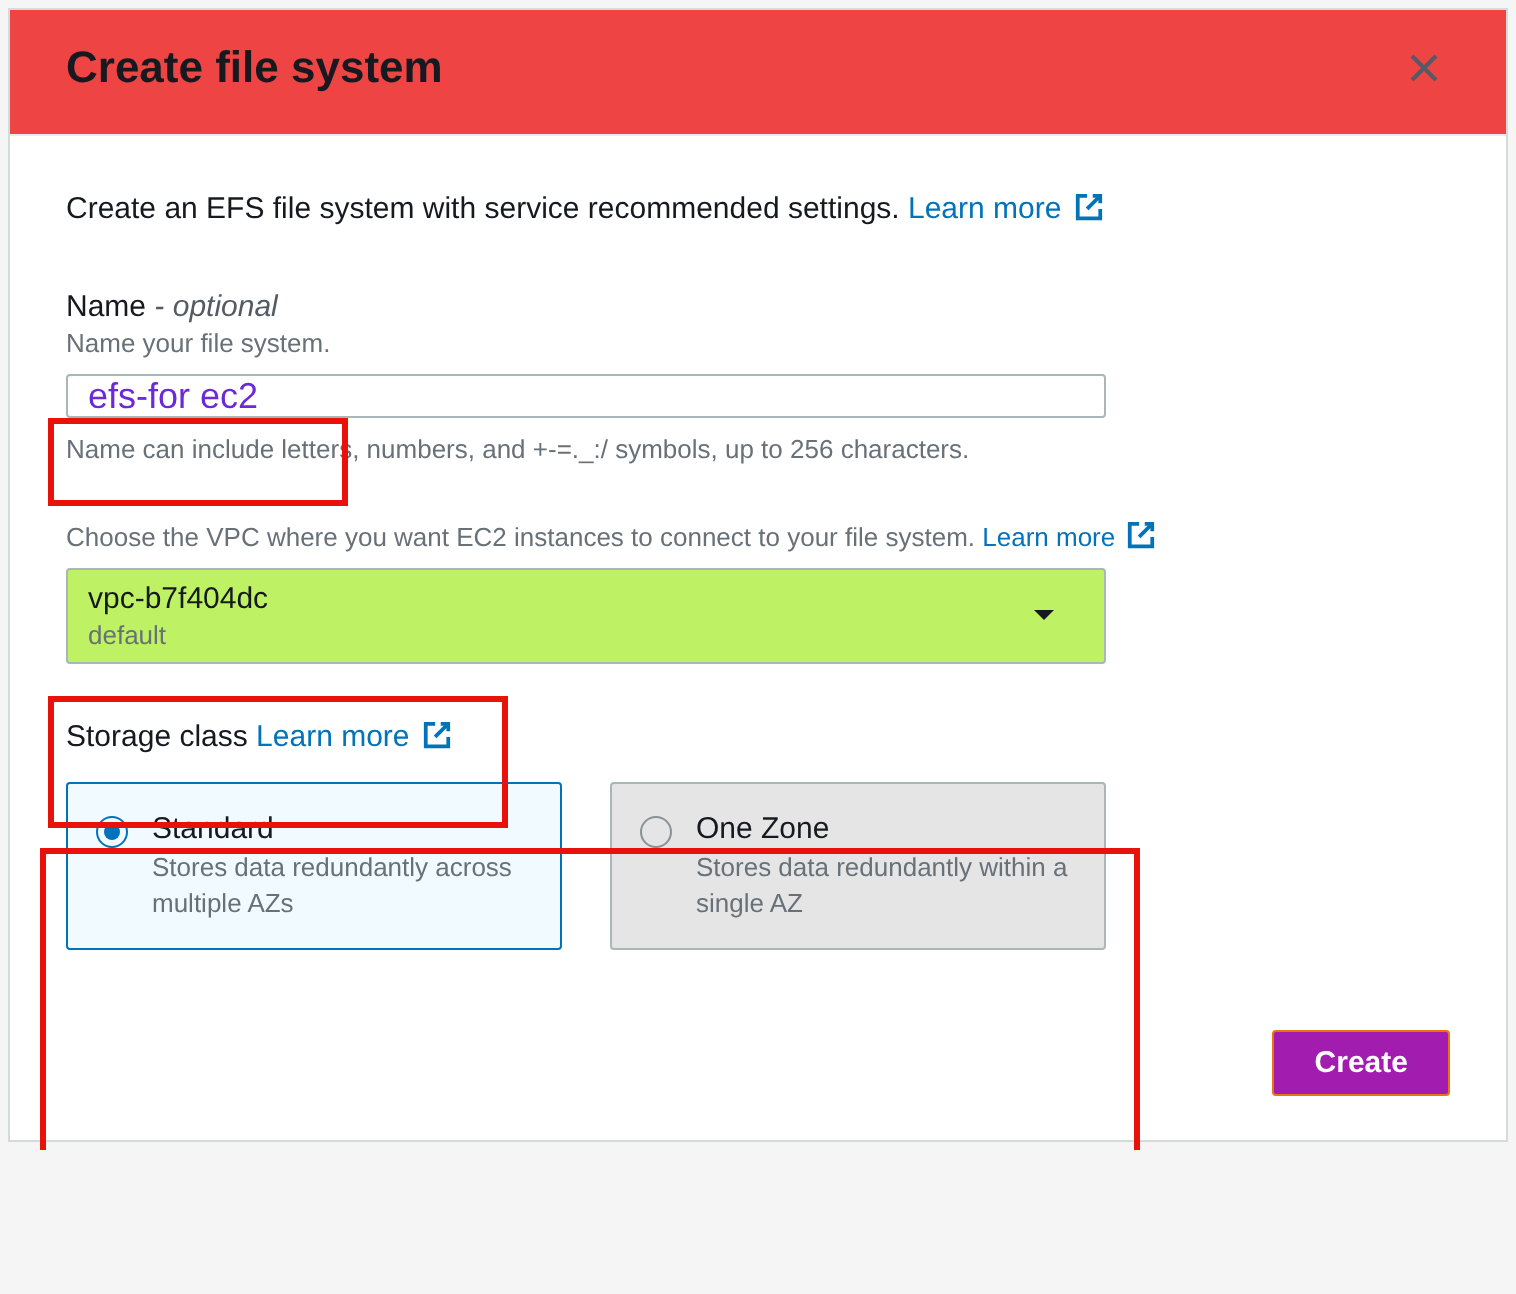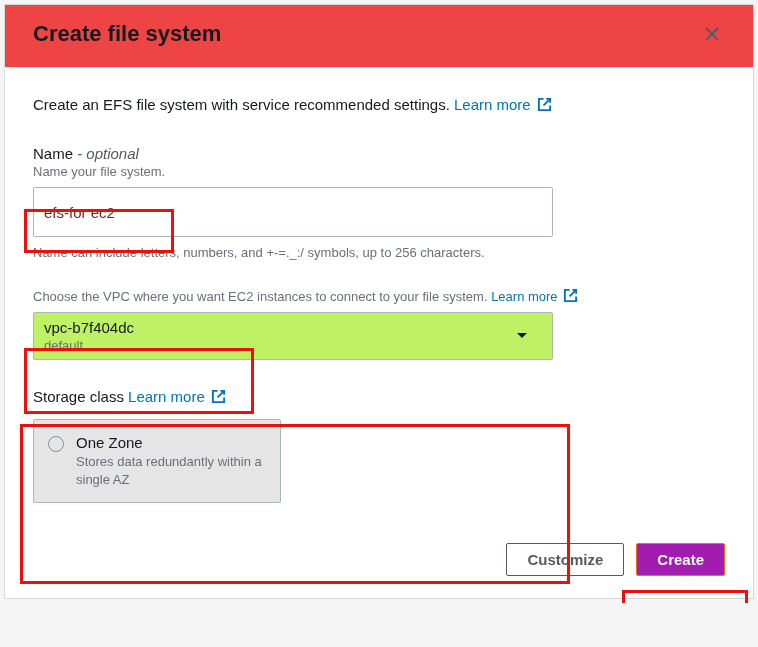--- a/index.html
+++ b/index.html
@@ -65,27 +65,27 @@
   }
   .label .optional { font-style: italic; color: #545b64; }
   .hint, .sub-hint {
     font-size: 13px;
     color: #687078;
   }
   .hint { margin-bottom: 8px; }
   .sub-hint { margin-top: 8px; }
   .text-input {
     width: 520px;
-    height: 50px;
+    height: 22px;
     border: 1px solid #aab7b8;
     border-radius: 2px;
     padding: 4px 10px;
-    font-size: 15px;
+    font-size: 18px;
     font-family: inherit;
-    color: #7f1d1d;
+    color: #6d28d9;
     background: #fff;
   }
   .dropdown {
     width: 520px;
     border: 1px solid #aab7b8;
     border-radius: 2px;
     padding: 6px 30px 6px 10px;
     background: #bef264;
     cursor: pointer;
     position: relative;
@@ -222,34 +222,40 @@
       <div class="storage-title">
         <span>Storage class </span><a class="link"><span>Learn more</span>
           <svg class="ext-icon" width="15" height="15" viewBox="0 0 16 16" fill="none" stroke="#0073bb" stroke-width="2">
             <path d="M7 2H2v12h12V9"></path>
                 <path d="M10 2h4v4"></path>
                 <path d="M14 2L7 9"></path>
           </svg>
         </a>
       </div>
       <div class="radio-row">
+        <div class="radio-card selected">
+          <div class="radio-outer"></div>
+          <div>
+            <div class="radio-label">Standard</div>
+            <div class="radio-desc">Stores data redundantly across multiple AZs</div>
+          </div>
+        </div>
         <div class="radio-card">
           <div class="radio-outer"></div>
           <div>
             <div class="radio-label">One Zone</div>
             <div class="radio-desc">Stores data redundantly within a single AZ</div>
           </div>
         </div>
       </div>
     </div>
 
   </div>
 
   <div class="footer">
-    <button class="btn btn-outline">Customize</button>
     <button class="btn btn-primary">Create</button>
   </div>
 
 </div>
 
 <div class="hl" style="left:20px; top:205px; width:150px; height:44px;"></div>
 <div class="hl" style="left:20px; top:344px; width:230px; height:66px;"></div>
 <div class="hl" style="left:16px; top:420px; width:550px; height:160px;"></div>
 <div class="hl" style="left:618px; top:586px; width:126px; height:46px;"></div>
 </div>

